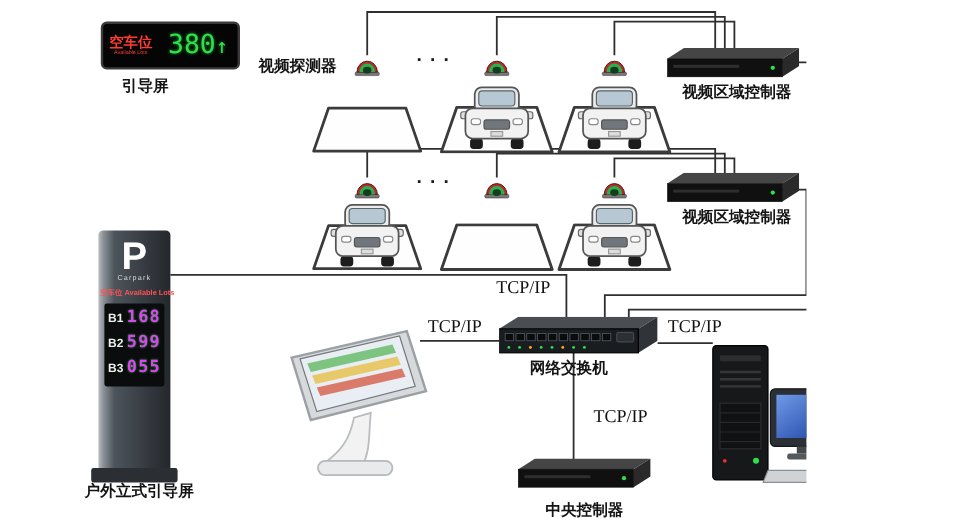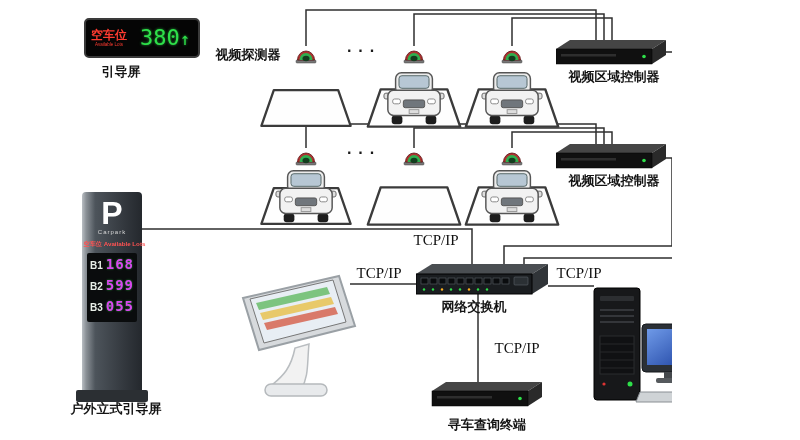--- a/index.html
+++ b/index.html
@@ -219,16 +219,16 @@
   <div class="lbl" style="left:552px; top:68px; width:124px;">视频区域控制器</div>
   <div class="lbl" style="left:552px; top:172px; width:124px;">视频区域控制器</div>
 
   <div class="tcpip tcpip-v" style="left:677px; top:165px; width:60px; height:16px;">TCP/IP</div>
   <div class="tcpip" style="left:404px; top:232px; width:64px;">TCP/IP</div>
   <div class="tcpip" style="left:348px; top:265px; width:62px;">TCP/IP</div>
   <div class="tcpip" style="left:548px; top:265px; width:62px;">TCP/IP</div>
   <div class="tcpip" style="left:486px; top:340px; width:62px;">TCP/IP</div>
 
   <div class="lbl" style="left:414px; top:298px; width:120px;text-align:center;">网络交换机</div>
-  <div class="lbl" style="left:428px; top:416px; width:118px;">寻车查询终端</div>
+  <div class="lbl" style="left:428px; top:416px; width:118px;">中央控制器</div>
   <div class="lbl" style="left:48px; top:400px; width:136px;">户外立式引导屏</div>
 
 </div>
 
 </body></html>

